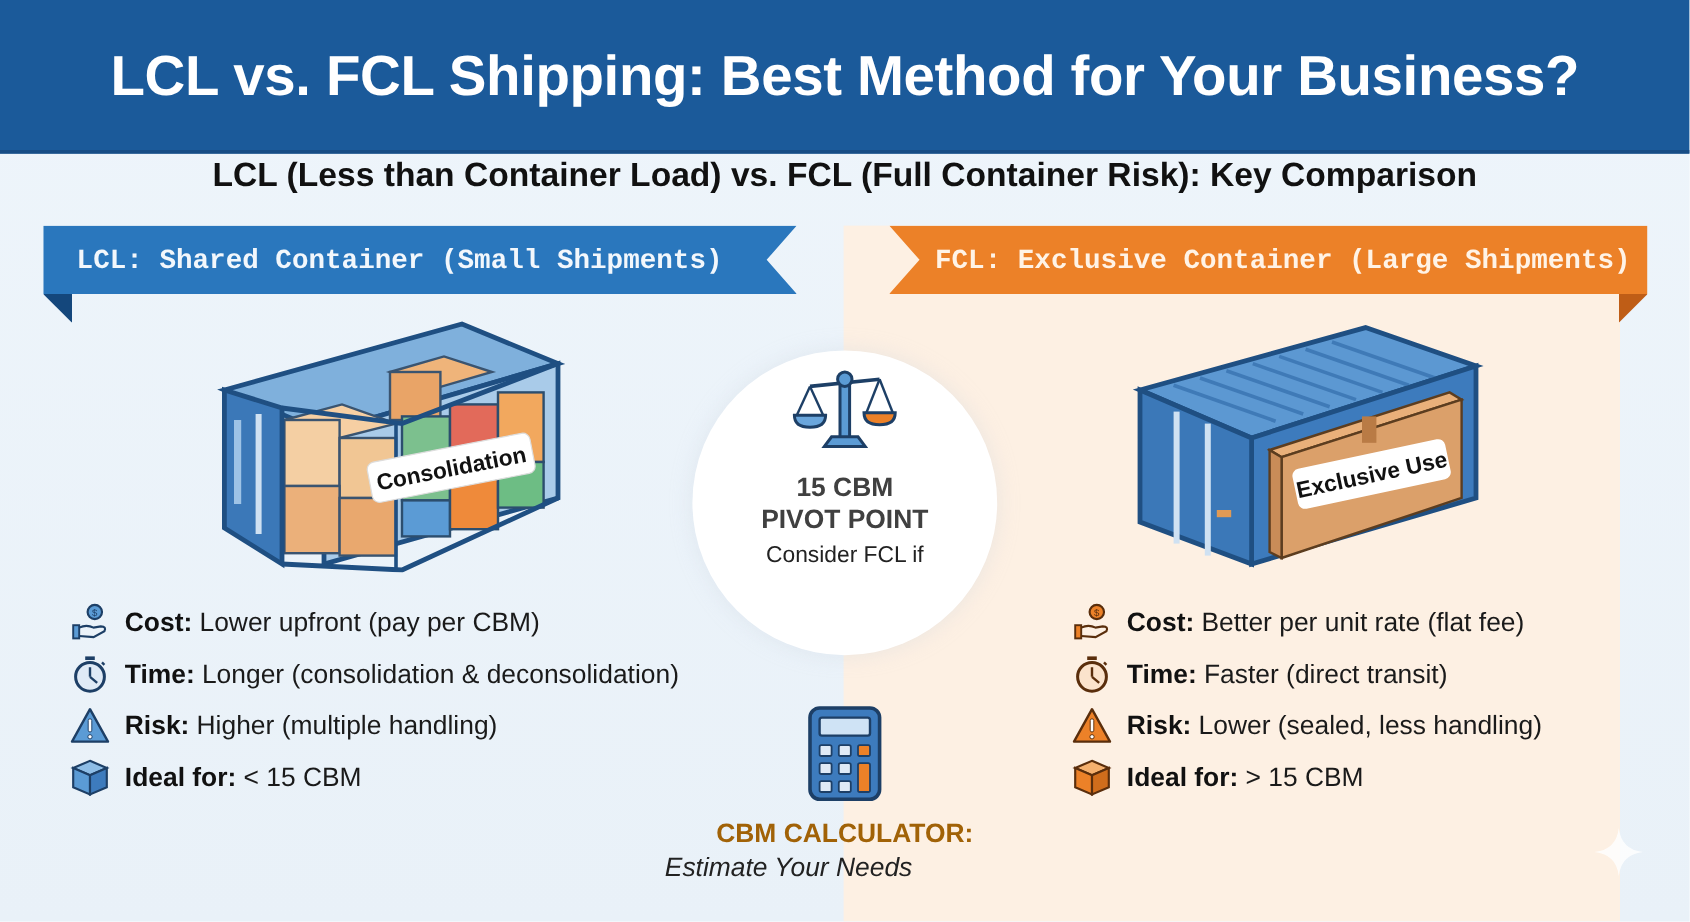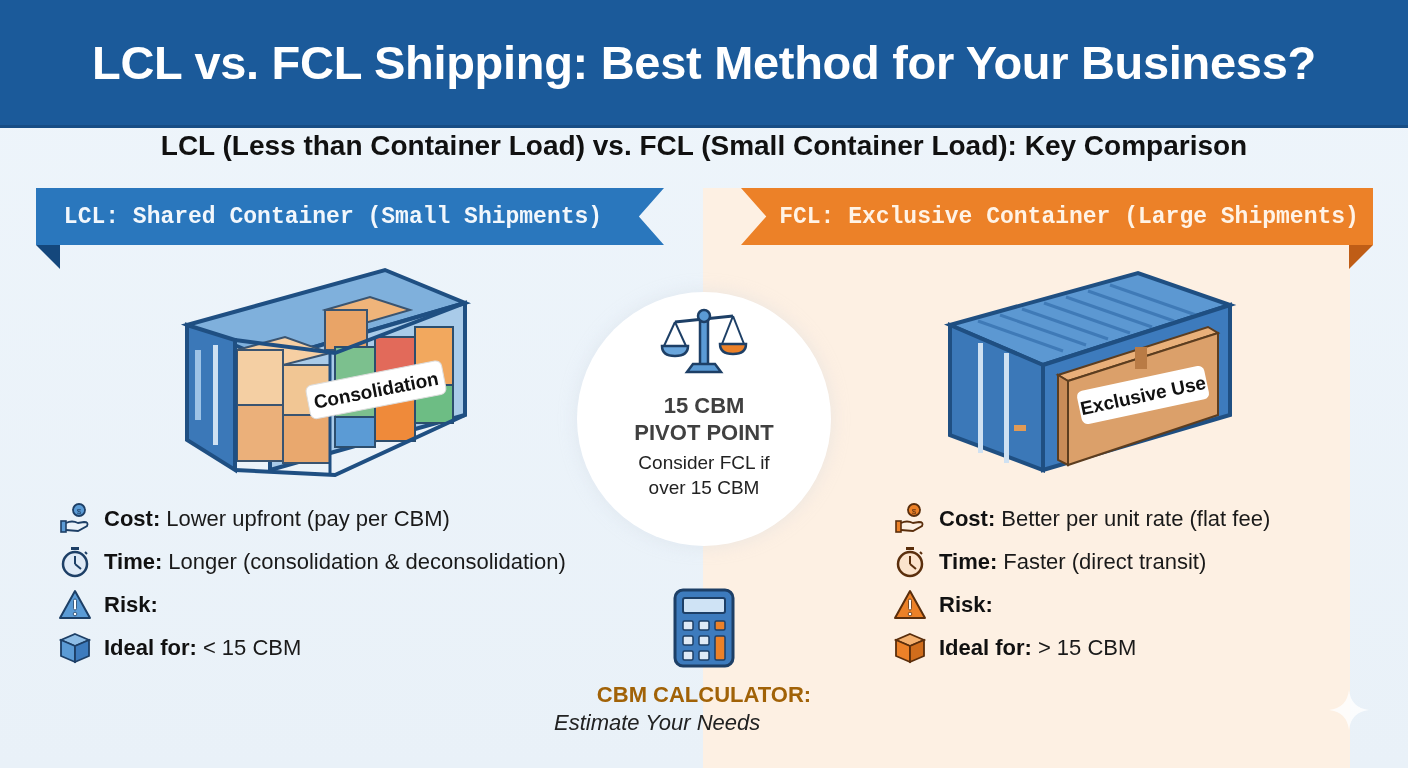--- a/index.html
+++ b/index.html
@@ -92,21 +92,21 @@
   }
   .sparkle { position: absolute; left: 1329px; top: 690px; width: 40px; height: 40px; opacity: 0.85; }
 </style>
 </head>
 <body>
 
 <div class="header">
   <h1>LCL vs. FCL Shipping: Best Method for Your Business?</h1>
 </div>
 
-<div class="subtitle">LCL (Less than Container Load) vs. FCL (Small Container Load): Key Comparison</div>
+<div class="subtitle">LCL (Less than Container Load) vs. FCL (Full Container Risk): Key Comparison</div>
 
 <div class="fcl-panel"></div>
 
 <div class="ribbon ribbon-lcl">
   <span>LCL: Shared Container (Small Shipments)</span>
 </div>
 <div class="fold-lcl"></div>
 
 <div class="ribbon ribbon-fcl">
   <span>FCL: Exclusive Container (Large Shipments)</span>
@@ -195,21 +195,20 @@
     <path d="M3,40 L29,40 Q29,50 16,50 Q3,50 3,40 Z" fill="#6aa6dc" stroke="#1d3f66" stroke-width="2.5"></path>
     <path d="M61,38 L87,38 Q87,48 74,48 Q61,48 61,38 Z" fill="#ec8128" stroke="#1d3f66" stroke-width="2.5"></path>
     <path d="M28,66 L34,58 L56,58 L62,66 Z" fill="#5b9bd5" stroke="#1d3f66" stroke-width="2.5"></path>
   </svg>
   <div class="pv-title">
     <div>15 CBM</div>
     <div>PIVOT POINT</div>
   </div>
   <div class="pv-desc">
     <div>Consider FCL if</div>
-    <div>over 15 CBM</div>
   </div>
 </div>
 
 <ul class="features lcl-features">
   <li>
     <svg class="ico" viewBox="0 0 34 34">
       <circle cx="21" cy="8" r="6" fill="#5b9bd5" stroke="#1d3f66" stroke-width="1.8"></circle>
       <text x="21" y="11.5" text-anchor="middle" font-size="8" font-family="Liberation Sans, sans-serif" fill="#1d3f66">$</text>
       <rect x="3" y="19" width="5" height="11" fill="#5b9bd5" stroke="#1d3f66" stroke-width="1.6"></rect>
       <path d="M8,21 Q14,18 20,21 L26,20 Q31,20 29,24 L20,29 L8,28" fill="none" stroke="#1d3f66" stroke-width="1.8"></path>
@@ -228,20 +227,21 @@
     <b>Time:</b>
     <span>Longer (consolidation &amp; deconsolidation)</span>
   </li>
   <li>
     <svg class="ico" viewBox="0 0 34 34">
       <path d="M17,3 L32,30 L2,30 Z" fill="#5b9bd5" stroke="#1d3f66" stroke-width="2" stroke-linejoin="round"></path>
       <rect x="15.5" y="11" width="3" height="11" rx="1.5" fill="#fff" stroke="#1d3f66" stroke-width="0.8"></rect>
       <circle cx="17" cy="26" r="1.8" fill="#fff" stroke="#1d3f66" stroke-width="0.8"></circle>
     </svg>
     <b>Risk:</b>
+    <span>Higher (multiple handling)</span>
   </li>
   <li>
     <svg class="ico" viewBox="0 0 34 34">
       <path d="M17,3 L31,9 L17,15 L3,9 Z" fill="#8ebde6" stroke="#1d3f66" stroke-width="1.8"></path>
       <path d="M3,9 L17,15 L17,31 L3,25 Z" fill="#5b9bd5" stroke="#1d3f66" stroke-width="1.8"></path>
       <path d="M31,9 L17,15 L17,31 L31,25 Z" fill="#3d7bbd" stroke="#1d3f66" stroke-width="1.8"></path>
     </svg>
     <b>Ideal for:</b>
     <span>&lt; 15 CBM</span>
   </li>
@@ -269,20 +269,21 @@
     <b>Time:</b>
     <span>Faster (direct transit)</span>
   </li>
   <li>
     <svg class="ico" viewBox="0 0 34 34">
       <path d="M17,3 L32,30 L2,30 Z" fill="#ec8128" stroke="#5a2e0c" stroke-width="2" stroke-linejoin="round"></path>
       <rect x="15.5" y="11" width="3" height="11" rx="1.5" fill="#fff" stroke="#5a2e0c" stroke-width="0.8"></rect>
       <circle cx="17" cy="26" r="1.8" fill="#fff" stroke="#5a2e0c" stroke-width="0.8"></circle>
     </svg>
     <b>Risk:</b>
+    <span>Lower (sealed, less handling)</span>
   </li>
   <li>
     <svg class="ico" viewBox="0 0 34 34">
       <path d="M17,3 L31,9 L17,15 L3,9 Z" fill="#f4b06e" stroke="#5a2e0c" stroke-width="1.8"></path>
       <path d="M3,9 L17,15 L17,31 L3,25 Z" fill="#ec8128" stroke="#5a2e0c" stroke-width="1.8"></path>
       <path d="M31,9 L17,15 L17,31 L31,25 Z" fill="#d06d1c" stroke="#5a2e0c" stroke-width="1.8"></path>
     </svg>
     <b>Ideal for:</b>
     <span>&gt; 15 CBM</span>
   </li>

